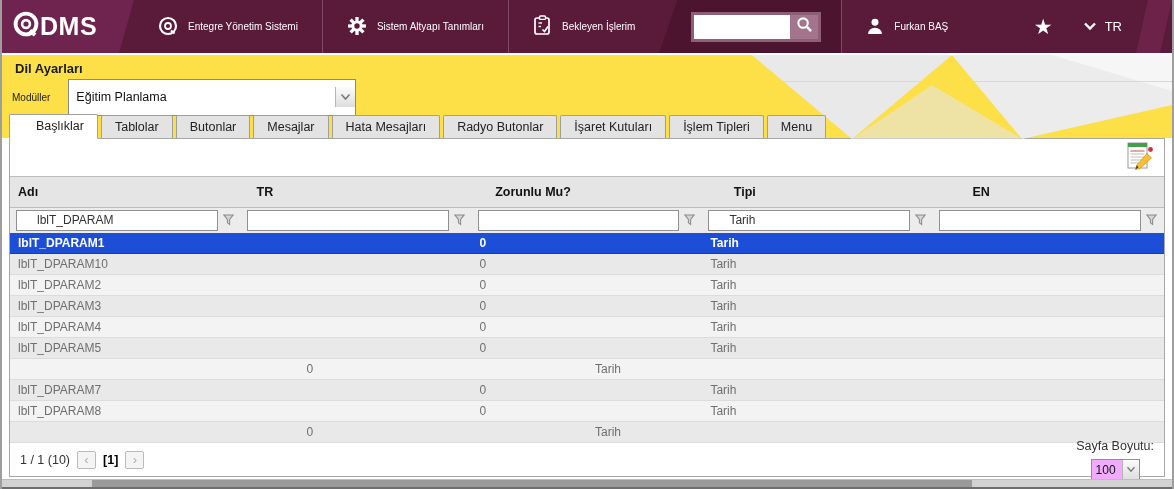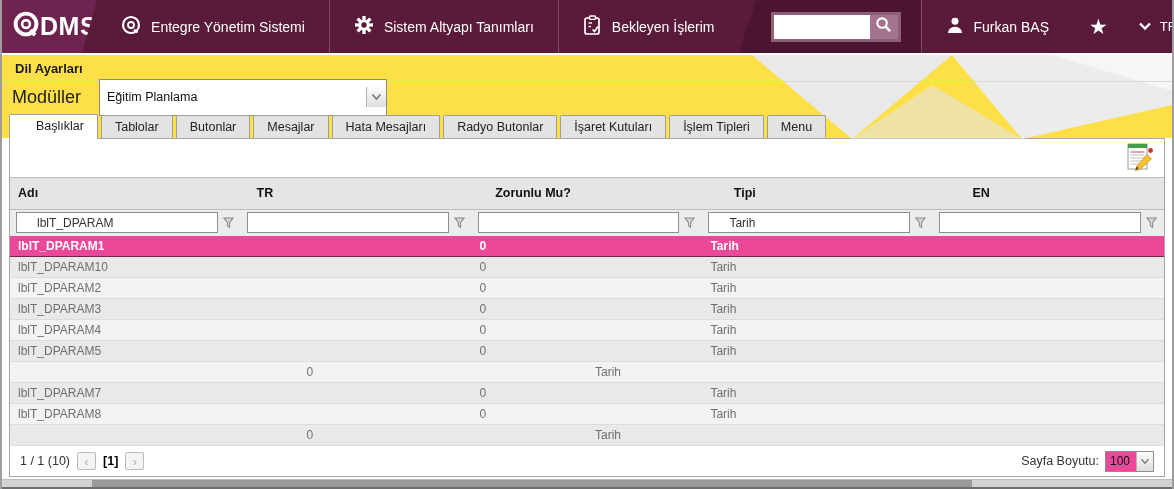--- a/index.html
+++ b/index.html
@@ -6,42 +6,42 @@
   html,body { width:1174px; height:489px; overflow:hidden; }
   body { font-family:"Liberation Sans","DejaVu Sans",sans-serif; background:#fff;
          border-left:2px solid #9e9e9e; border-right:2px solid #9e9e9e; position:relative; }
 
   
   .topbar { height:55px; background:#5a1a3a; display:flex; align-items:stretch;
             border-bottom:2px solid #ffffff; position:relative; }
   .logo-sec { width:132px; background:#6f2450; display:flex; align-items:center; padding-left:11px;
               clip-path:polygon(0 0,100% 0,calc(100% - 15px) 100%,0 100%); }
   .logo { color:#fff; font-size:25px; font-weight:bold; letter-spacing:.5px; display:flex; align-items:center; gap:1px; }
-  .tb-item { display:flex; align-items:center; gap:10px; padding:0 24px; color:#fff; font-size:14px; white-space:nowrap; }
+  .tb-item { display:flex; align-items:center; gap:10px; padding:0 24px; color:#fff; font-size:10px; white-space:nowrap; }
   .tb-sep { border-left:1px solid rgba(255,255,255,.22); }
   .search-sec { background:#4c142e; clip-path:polygon(18px 0,100% 0,100% 100%,0 100%);
                 display:flex; align-items:center; padding:0 20px 0 32px; }
   .search-wrap { display:flex; border:3px solid #8d5f78; }
   .search-input { width:96px; height:24px; border:none; outline:none; padding:0 6px; font-size:12px; background:#fff; }
   .search-btn { width:28px; height:24px; background:#a4738e; display:flex; align-items:center; justify-content:center; cursor:pointer; }
   .tb-right { display:flex; align-items:stretch; margin-left:auto; }
   .tb-iconbtn { display:flex; align-items:center; justify-content:center; padding:0 16px; color:#fff; cursor:pointer; }
   .lang { display:flex; align-items:center; gap:8px; color:#fff; font-size:13px; padding:0 14px; cursor:pointer; }
   .book-sec { background:#6d2349; clip-path:polygon(12px 0,100% 0,calc(100% - 12px) 100%,0 100%); padding:0 18px; display:flex; align-items:center; }
   .star-glyph { font-size:21px; line-height:1; }
 
   
   .band { background:#fde047; position:relative; }
   .band-pattern { position:absolute; top:0; right:0; pointer-events:none; }
   .band-content { position:relative; z-index:1; }
   .title-row { height:27px; display:flex; align-items:center; padding-left:13px;
                border-bottom:1px solid #d8d8d8; }
   .page-title { font-size:13px; font-weight:bold; color:#1a1a1a; }
   .module-row { height:30px; display:flex; align-items:center; padding-left:10px; gap:18px; }
-  .module-label { font-size:18px; color:#222; }
+  .module-label { font-size:10px; color:#222; }
   .combo { width:288px; height:37px; background:#fff; border:1px solid #8a8a8a; display:flex; align-items:center; cursor:pointer; }
   .combo-text { flex:1; font-size:12.5px; color:#111; padding:0 7px; }
   .combo-btn { width:20px; height:20px; margin:0; border-left:1px solid #b5b5b5; background:linear-gradient(#fbfbfb,#dedede);
                display:flex; align-items:center; justify-content:center; }
   .tabs { display:flex; align-items:flex-end; gap:3px; padding-left:7px; height:26px; position:relative; z-index:2; }
   .tab { background:#e3e3e3; border:1px solid #9f9f9f; border-bottom:none; border-radius:2px 2px 0 0;
          padding:4px 13px 4px; font-size:12.5px; color:#222; cursor:pointer; white-space:nowrap; }
   .tab.active { background:#fff; border-bottom:1px solid #fff; margin-bottom:-1px; padding-bottom:5px;padding-left:26px; }
 
   
@@ -52,28 +52,28 @@
   .g-header .g-cell { font-weight:bold; font-size:12.5px; color:#111; display:flex; align-items:center; }
   .g-cell { flex:1; padding:0 8px; overflow:hidden; white-space:nowrap; }
   .g-filters { display:flex; background:#ececec; height:29px; align-items:center; }
   .f-cell { flex:1; display:flex; align-items:center; gap:4px; padding:0 6px; }
   .f-cell input { flex:1; height:21px; border:1px solid #8f8f8f; padding:0 20px; font-size:12px; color:#333; min-width:0; }
   .f-funnel { flex:0 0 auto; display:flex; cursor:pointer; }
   .g-row { display:flex; height:21px; align-items:center; font-size:12px; color:#6f6f6f;
            border-bottom:1px solid #dcdcdc; cursor:pointer; }
   .g-row.shade-a { background:#e9e9e9; }
   .g-row.shade-b { background:#f3f3f3; }
-  .g-row.selected { background:#ec4899; color:#fff; font-weight:bold; border-bottom-color:#7a1f4e; }
+  .g-row.selected { background:#1d4ed8; color:#fff; font-weight:bold; border-bottom-color:#7a1f4e; }
 
   .pager { margin-top:auto; display:flex; align-items:center; gap:7px; padding:0 10px; height:33px; font-size:12.5px; color:#333; }
   .pg-btn { width:19px; height:18px; border:1px solid #bbb; background:#f4f4f4; border-radius:2px;
             display:flex; align-items:center; justify-content:center; color:#adadad; font-size:13px; cursor:pointer; }
   .pg-current { font-weight:bold; color:#000; }
-  .pager-right { margin-left:auto; display:flex; align-items:center; gap:6px; }
-  .size-combo { width:49px; height:21px; background:#ec4899; border:1px solid #8f8f8f; display:flex; align-items:center; cursor:pointer; }
+  .pager-right { margin-left:auto; display:flex; align-items:center; gap:6px;flex-direction:column; }
+  .size-combo { width:49px; height:21px; background:#f0abfc; border:1px solid #8f8f8f; display:flex; align-items:center; cursor:pointer; }
   .size-combo .combo-text { padding:0 4px; font-size:12px; }
   .size-combo .combo-btn { width:17px; height:19px; }
 
   .bottom-strip { position:absolute; left:0; right:0; bottom:2px; height:8px; background:#d2d2d2; border-top:1px solid #bdbdbd; }
   .bottom-thumb { position:absolute; left:90px; width:880px; top:0; bottom:0; background:#9a9a9a; }
   .bottom-edge { position:absolute; left:0; right:0; bottom:0; height:2px; background:#6e6e6e; }
 </style>
 </head>
 <body>
 

